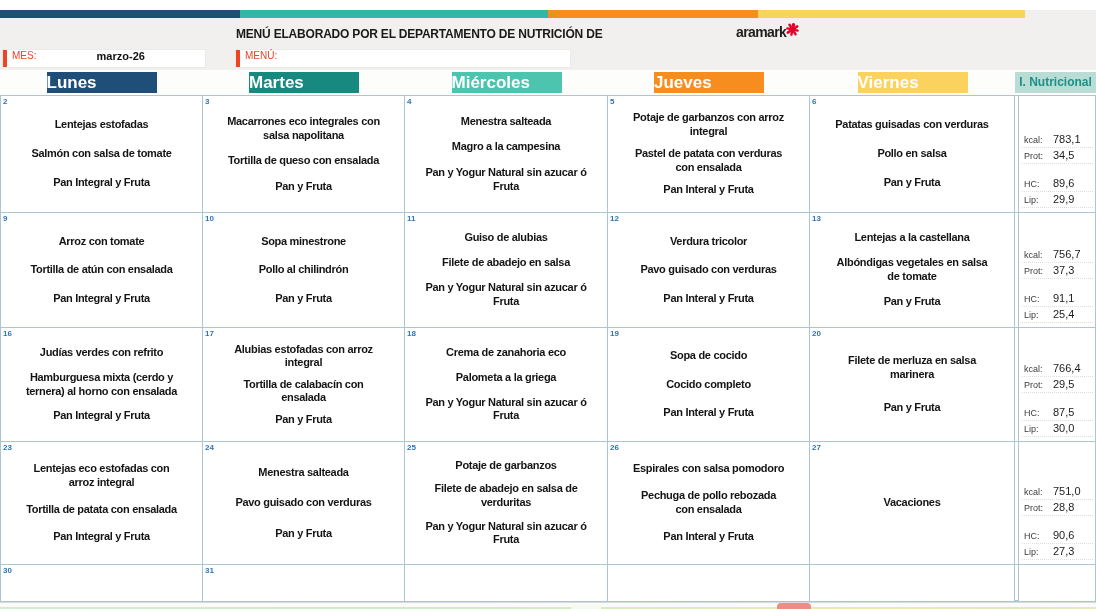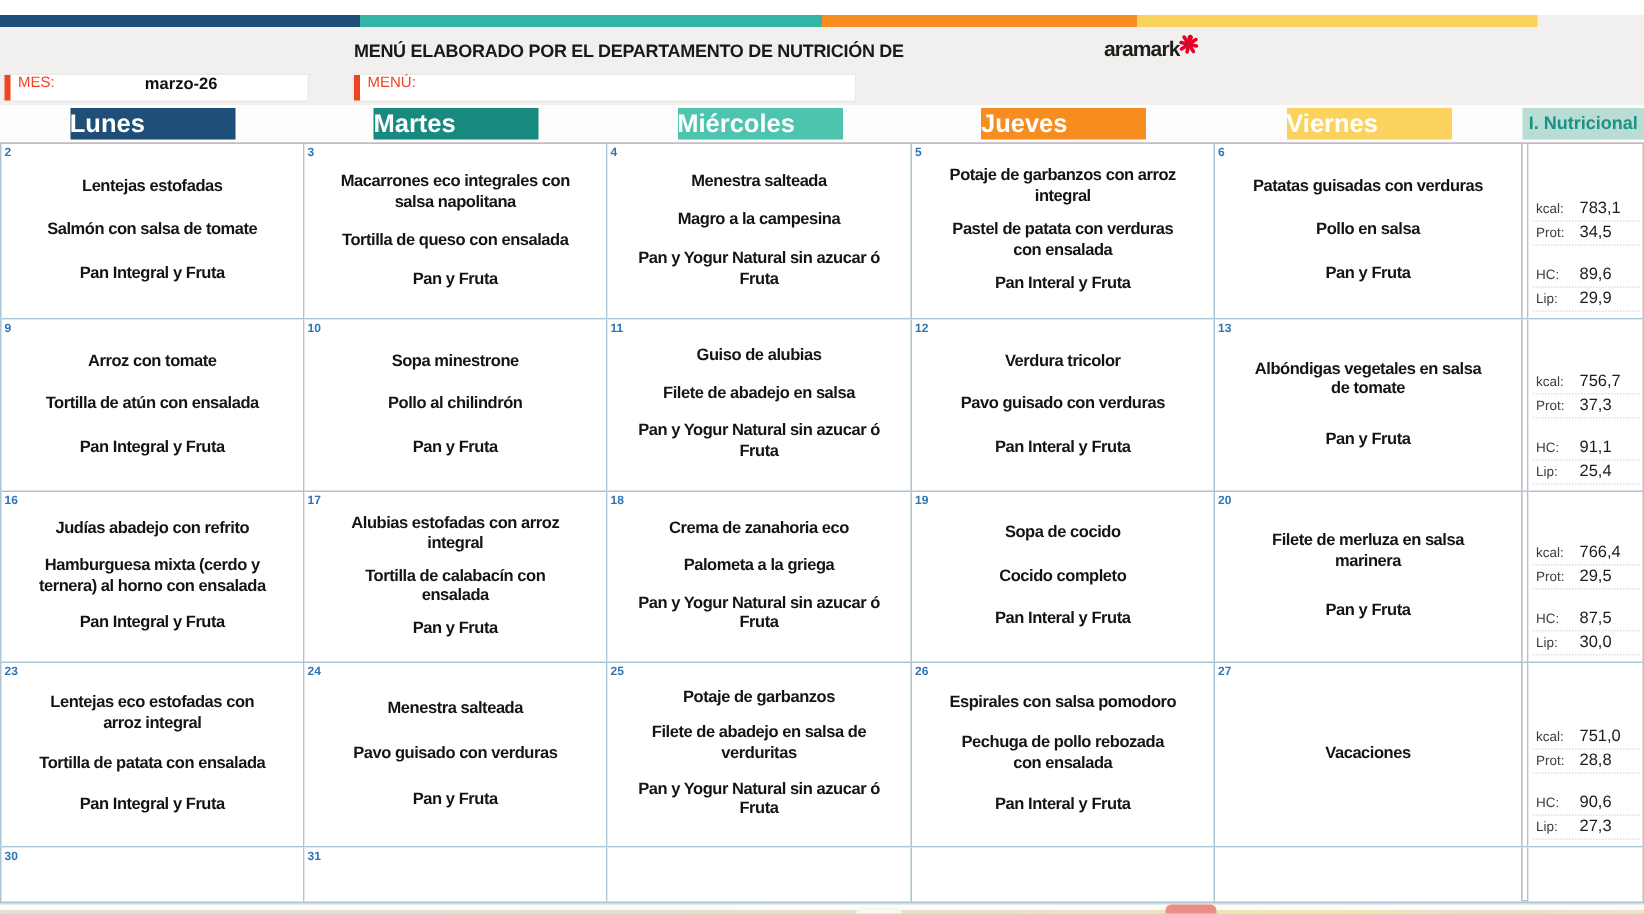--- a/index.html
+++ b/index.html
@@ -217,20 +217,21 @@
       <span class="dnum">12</span>
       <div class="items">
         <div class="item">Verdura tricolor</div>
         <div class="item">Pavo guisado con verduras</div>
         <div class="item">Pan Interal y Fruta</div>
       </div>
     </div>
     <div class="cell">
       <span class="dnum">13</span>
       <div class="items">
+        <div class="item">Lentejas a la castellana</div>
         <div class="item">Albóndigas vegetales en salsa de tomate</div>
         <div class="item">Pan y Fruta</div>
       </div>
     </div>
     <div class="spacer"></div>
     <div class="cell ncell">
       <div class="nrow">
           <span class="nlab">kcal:</span>
           <span class="nval">756,7</span>
         </div>
@@ -245,21 +246,21 @@
         </div>
       <div class="nrow">
           <span class="nlab">Lip:</span>
           <span class="nval">25,4</span>
         </div>
     </div>
 
     <div class="cell">
       <span class="dnum">16</span>
       <div class="items">
-        <div class="item">Judías abadejo con refrito</div>
+        <div class="item">Judías verdes con refrito</div>
         <div class="item">Hamburguesa mixta (cerdo y ternera) al horno con ensalada</div>
         <div class="item">Pan Integral y Fruta</div>
       </div>
     </div>
     <div class="cell">
       <span class="dnum">17</span>
       <div class="items">
         <div class="item">Alubias estofadas con arroz integral</div>
         <div class="item">Tortilla de calabacín con ensalada</div>
         <div class="item">Pan y Fruta</div>

